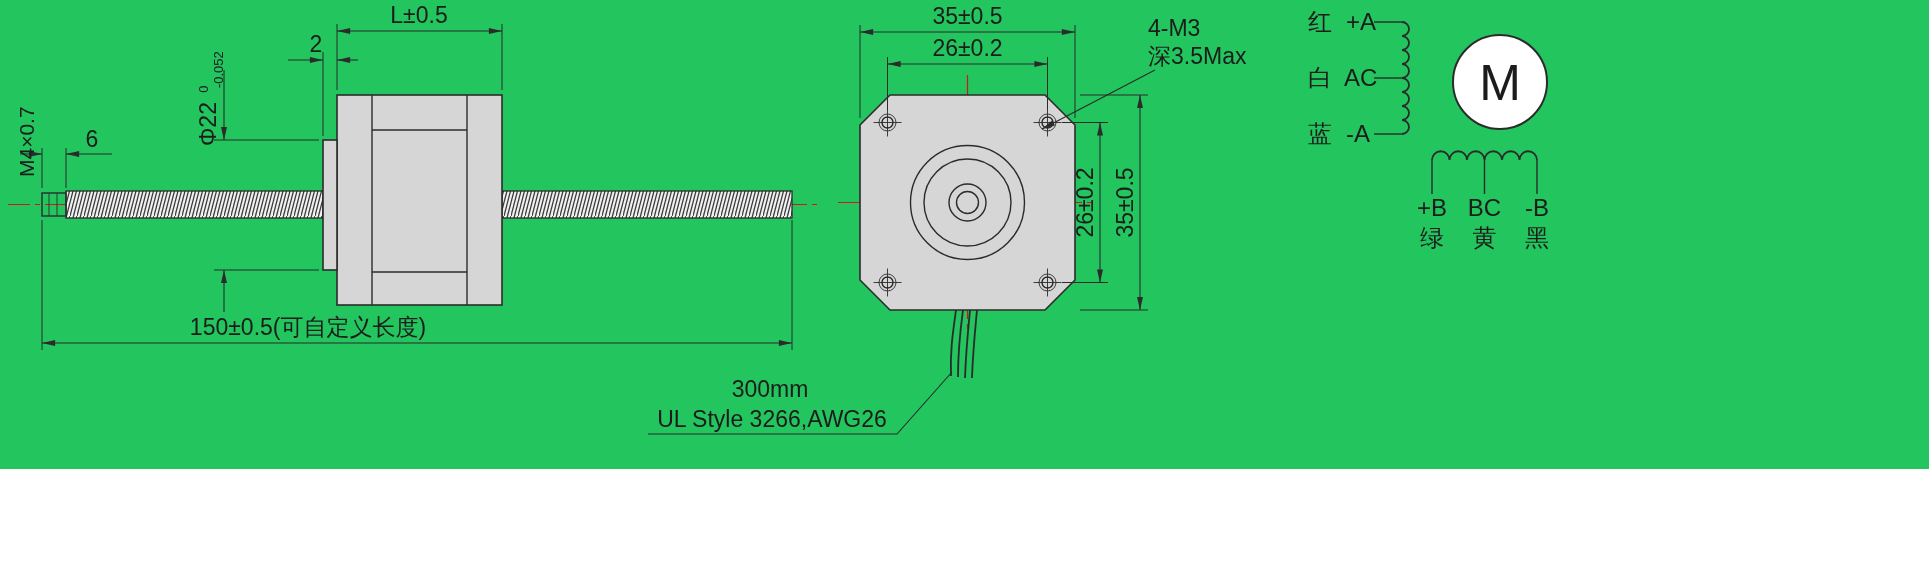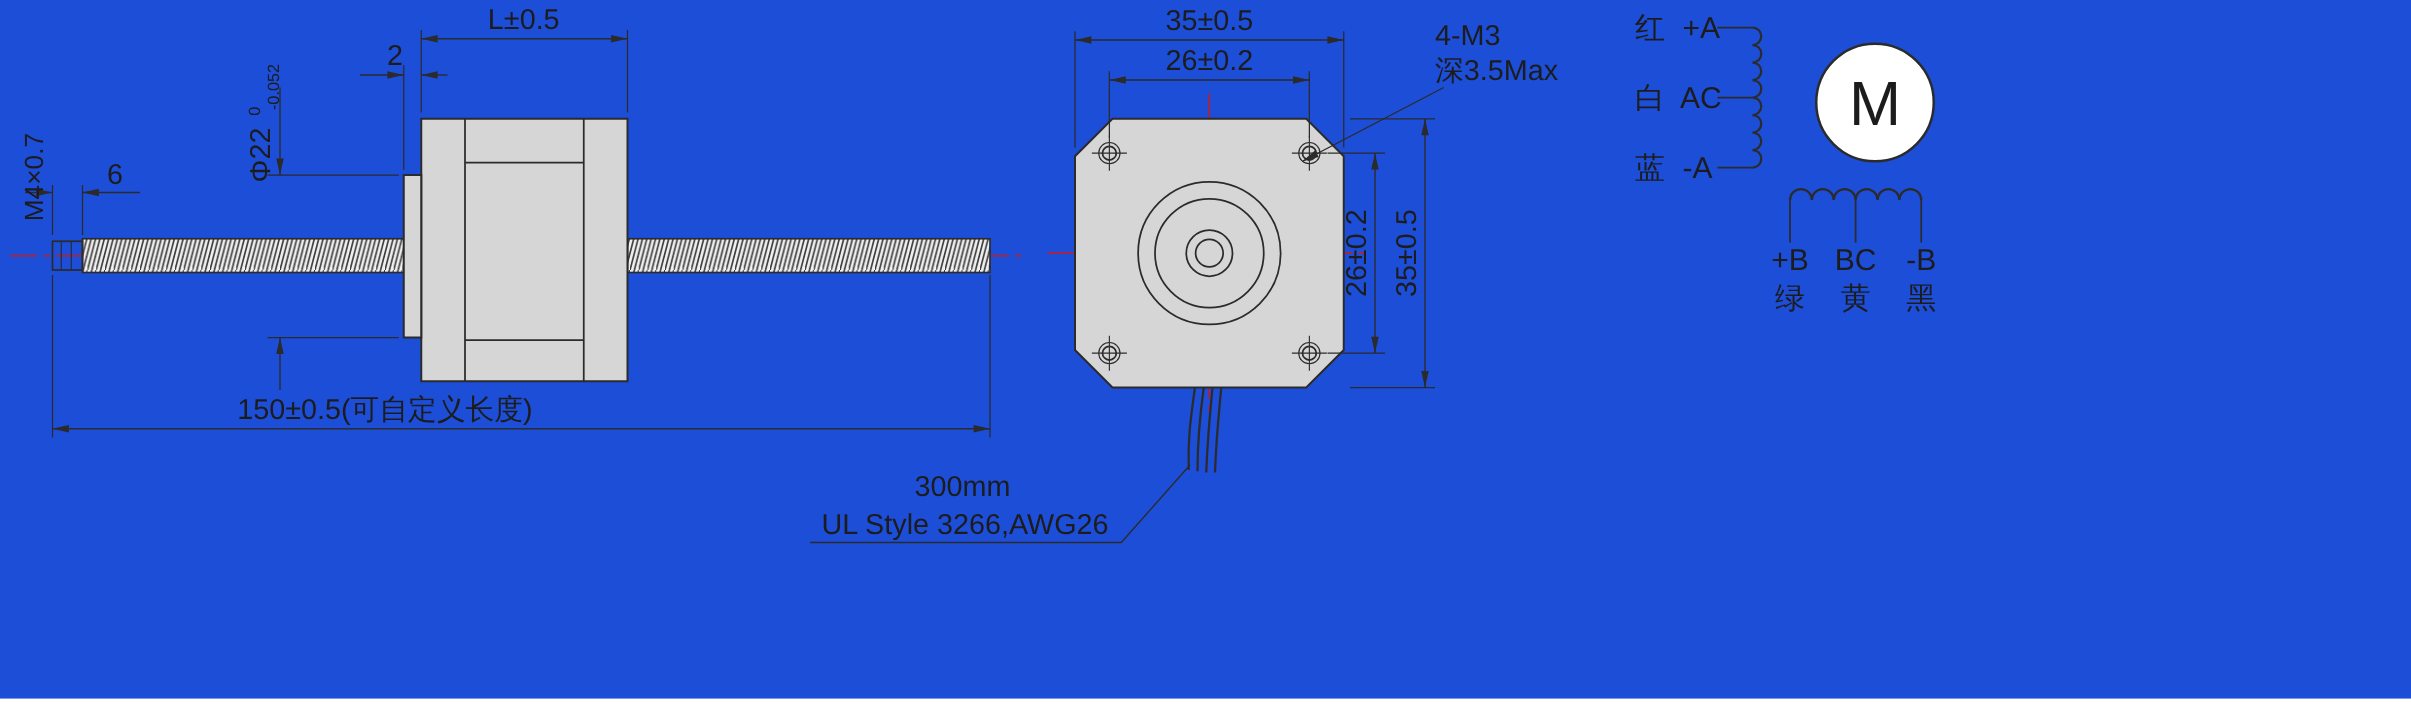--- a/index.html
+++ b/index.html
@@ -1,16 +1,16 @@
 <!DOCTYPE html>
 <html><head>
 <meta charset="utf-8">
 <style>
   html,body { margin:0; padding:0; background:#ffffff; }
-  .stage { position:relative; width:1929px; height:559px; background:#1d4ed8; overflow:hidden; }
+  .stage { position:relative; width:1929px; height:469px; background:#22c55e; overflow:hidden; }
   svg text { font-family:"Liberation Sans","DejaVu Sans",sans-serif; fill:#1c1c1c; }
   .ln   { stroke:#2b2b2b; stroke-width:1.4; fill:none; }
   .body { stroke:#2b2b2b; stroke-width:1.6; fill:#d6d6d6; }
   .screw{ stroke:#2b2b2b; stroke-width:1.3; fill:url(#thr); }
   .cl   { stroke:#cc1a1a; stroke-width:1.2; fill:none; stroke-dasharray:22 5 5 5; }
   .dim  { stroke:#2b2b2b; stroke-width:1.1; fill:none; }
   .ext  { stroke:#2b2b2b; stroke-width:1;   fill:none; }
   .wire { stroke:#2b2b2b; stroke-width:1.8; fill:none; }
   .thin { stroke:#2b2b2b; stroke-width:0.9; fill:none; }
   .t21 { font-size:21px; }

